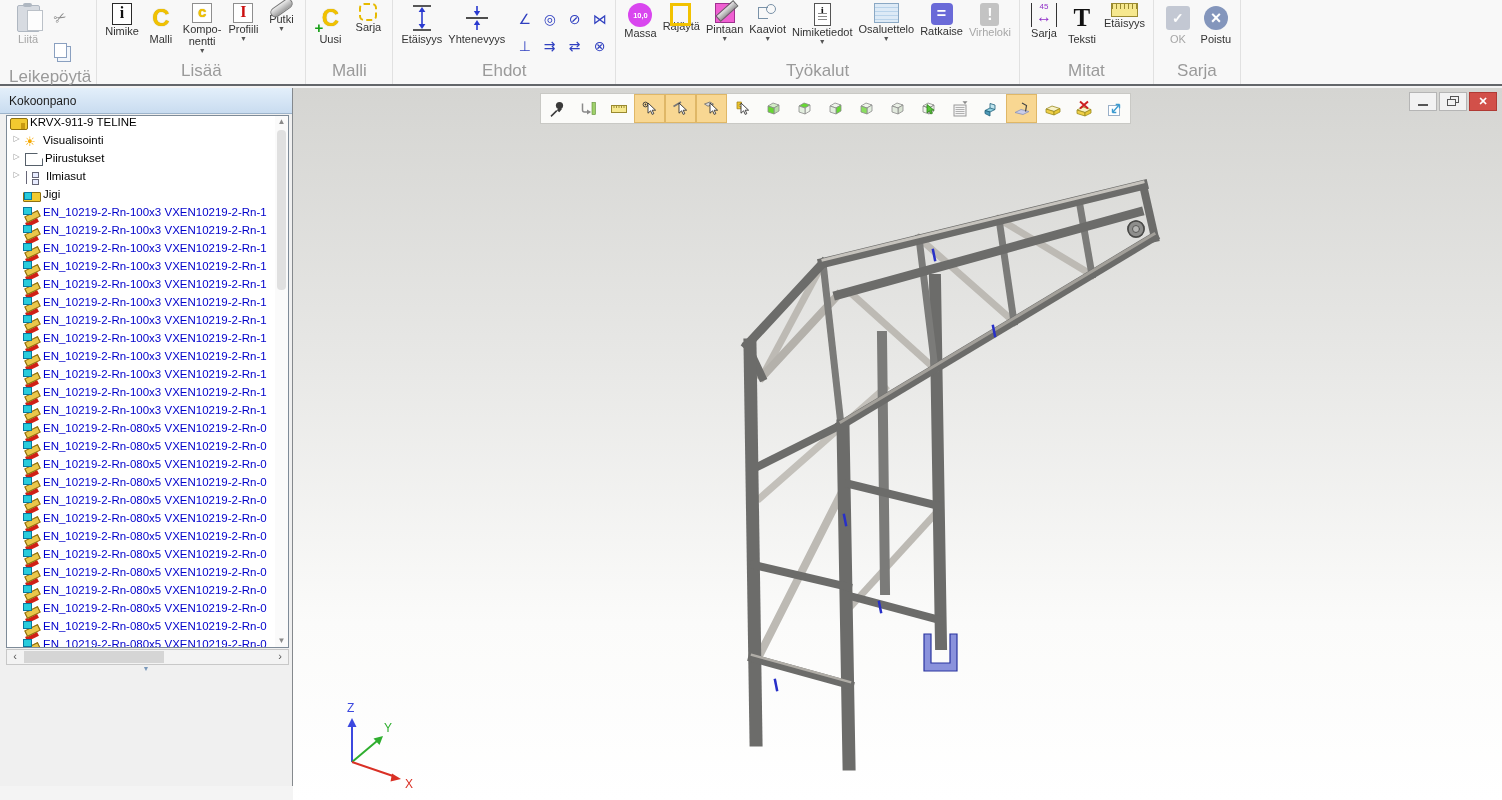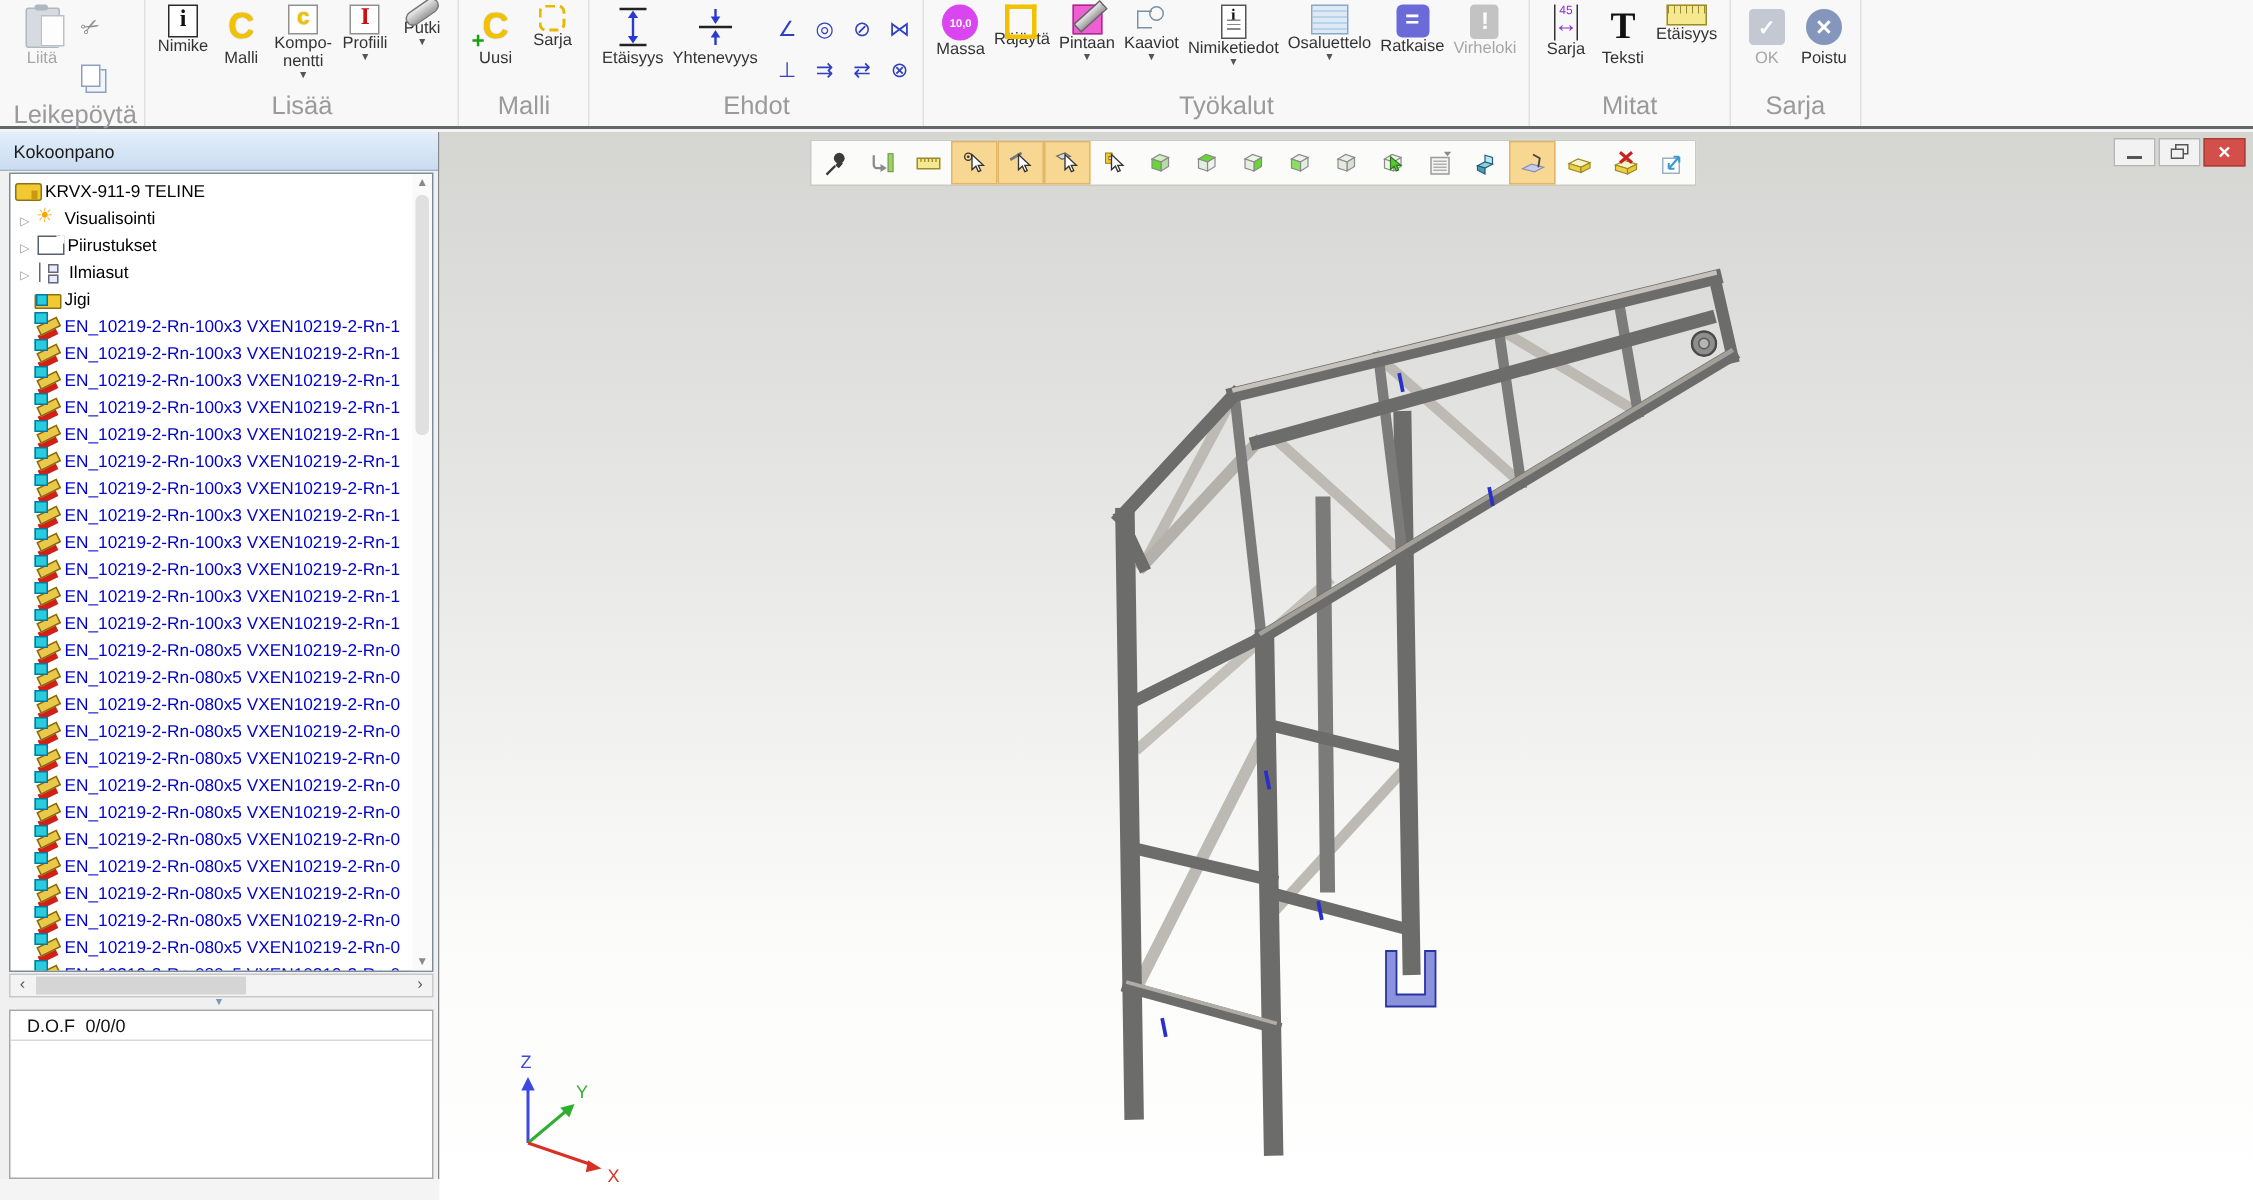--- a/index.html
+++ b/index.html
@@ -57,21 +57,21 @@
   .nimiketiedot-icon::before{content:"i";position:absolute;top:0;left:50%;transform:translateX(-50%);
     font:bold 11px "Liberation Serif",serif;color:#111;}
   .nimiketiedot-icon::after{content:"";position:absolute;left:3px;right:3px;bottom:3px;height:9px;
     background:repeating-linear-gradient(180deg,#888 0 1px,transparent 1px 3px);}
   .osaluettelo-icon{width:25px;height:20px;border:1px solid #8aa8c4;
     background:repeating-linear-gradient(180deg,#ddeaf6 0 3px,#b9d3ea 3px 4px);}
   .ratkaise-icon{width:22px;height:22px;border-radius:4px;background:#6a6ad8;display:flex;align-items:center;justify-content:center;}
   .ratkaise-icon::after{content:"=";color:#fff;font:bold 16px "Liberation Sans",sans-serif;}
   .virheloki-icon{width:19px;height:23px;border-radius:3px;background:#b6b6b6;display:flex;align-items:center;justify-content:center;}
   .virheloki-icon::after{content:"!";color:#fff;font:bold 16px "Liberation Sans",sans-serif;}
-  .mitta-icon{width:16px;height:24px;border-left:1.5px solid #333;border-right:1.5px solid #333;}
+  .mitta-icon{width:26px;height:24px;border-left:1.5px solid #333;border-right:1.5px solid #333;}
   .mitta-icon::after{content:"↔";font-size:16px;color:#9030c8;position:absolute;left:50%;top:58%;transform:translate(-50%,-50%);}
   .mitta-icon .ibadge{position:absolute;top:-1px;left:50%;transform:translateX(-50%);font-size:8px;color:#9030c8;}
   .teksti-icon::after{content:"T";font:bold 25px "Liberation Serif",serif;color:#111;}
   .ruler-icon{width:27px;height:14px;background:#f6e88e;border:1px solid #9a8a30;
     background-image:repeating-linear-gradient(90deg,#9a8a30 0 1px,transparent 1px 4px);
     background-size:100% 5px;background-repeat:no-repeat;}
   .ok-icon{width:24px;height:24px;background:#b2bdd2;border-radius:3px;display:flex;align-items:center;justify-content:center;}
   .ok-icon::after{content:"✓";color:#fff;font-weight:bold;font-size:14px;}
   .poistu-icon{width:24px;height:24px;background:#8496bc;border-radius:50%;display:flex;align-items:center;justify-content:center;}
   .poistu-icon::after{content:"×";color:#fff;font-weight:bold;font-size:18px;line-height:16px;}
@@ -80,21 +80,21 @@
   .sbtn{width:22px;height:22px;display:flex;align-items:center;justify-content:center;}
   .cgrid{display:grid;grid-template-columns:repeat(4,21px);grid-auto-rows:21px;column-gap:4px;row-gap:6px;margin:6px 0 0 6px;}
   .cglyph{display:flex;align-items:center;justify-content:center;font-size:14px;color:#3040c0;}
 
   
   .panel{position:absolute;left:0;top:88px;width:293px;bottom:14px;background:#f0f0f0;border-right:1px solid #85898d;}
   .panel-header{position:absolute;left:0;top:0;right:0;height:26px;
     background:linear-gradient(180deg,#e3effa,#c9dcf0);border-bottom:1px solid #9db4cb;
     display:flex;align-items:center;padding-left:9px;font-size:12px;color:#1c1c1c;}
   .treebox{position:absolute;left:6px;right:3px;top:27px;height:533px;background:#fff;border:1px solid #7e8b98;overflow:hidden;}
-  .trow{height:18px;display:flex;align-items:flex-end;white-space:nowrap;padding-left:3px;}
+  .trow{height:18px;display:flex;align-items:flex-start;white-space:nowrap;padding-left:3px;}
   .texp{width:13px;font-size:8px;color:#9a9a9a;text-align:center;flex:0 0 13px;}
   .tico{flex:0 0 18px;height:16px;position:relative;}
   .tlabel{font-size:11.5px;padding-left:2px;color:#000;}
   .tlabel.link{color:#0000cc;}
   .vscroll{position:absolute;right:0;top:0;width:13px;bottom:0;background:#fafafa;}
   .vscroll .arr{position:absolute;left:0;width:13px;height:12px;font-size:8px;color:#8a8a8a;text-align:center;line-height:12px;}
   .vthumb{position:absolute;left:2px;width:9px;background:#e0e0e0;border-radius:4px;}
 
   
   .assembly-icon{width:14px;height:12px;background:#f2ca30;border:1px solid #8f7010;border-radius:2px;margin-top:2px;}
@@ -482,26 +482,20 @@
       <div class="vthumb" style="top:14px;height:160px"></div>
       <div class="arr" style="bottom:0">▼</div>
     </div>
   </div>
   <div class="hscroll">
     <div class="arr" style="left:1px">‹</div>
     <div class="hthumb"></div>
     <div class="arr" style="right:1px">›</div>
   </div>
   <div class="splitter">▼</div>
-  <div class="dofbox">
-    <div class="dofrow">
-      <span>D.O.F</span>
-      <span>0/0/0</span>
-    </div>
-  </div>
 </div>
 
 <div class="viewport">
 
   <svg class="model" width="1209" height="712" viewBox="0 0 1209 712">
     <g stroke-linecap="square" fill="none">
 
       <line x1="530" y1="175" x2="469" y2="289" stroke="#bdbab4" stroke-width="7"></line>
       <line x1="545" y1="207" x2="469" y2="289" stroke="#b4b1ab" stroke-width="8"></line>
       <line x1="799" y1="187" x2="706" y2="131" stroke="#bdbab4" stroke-width="7"></line>

